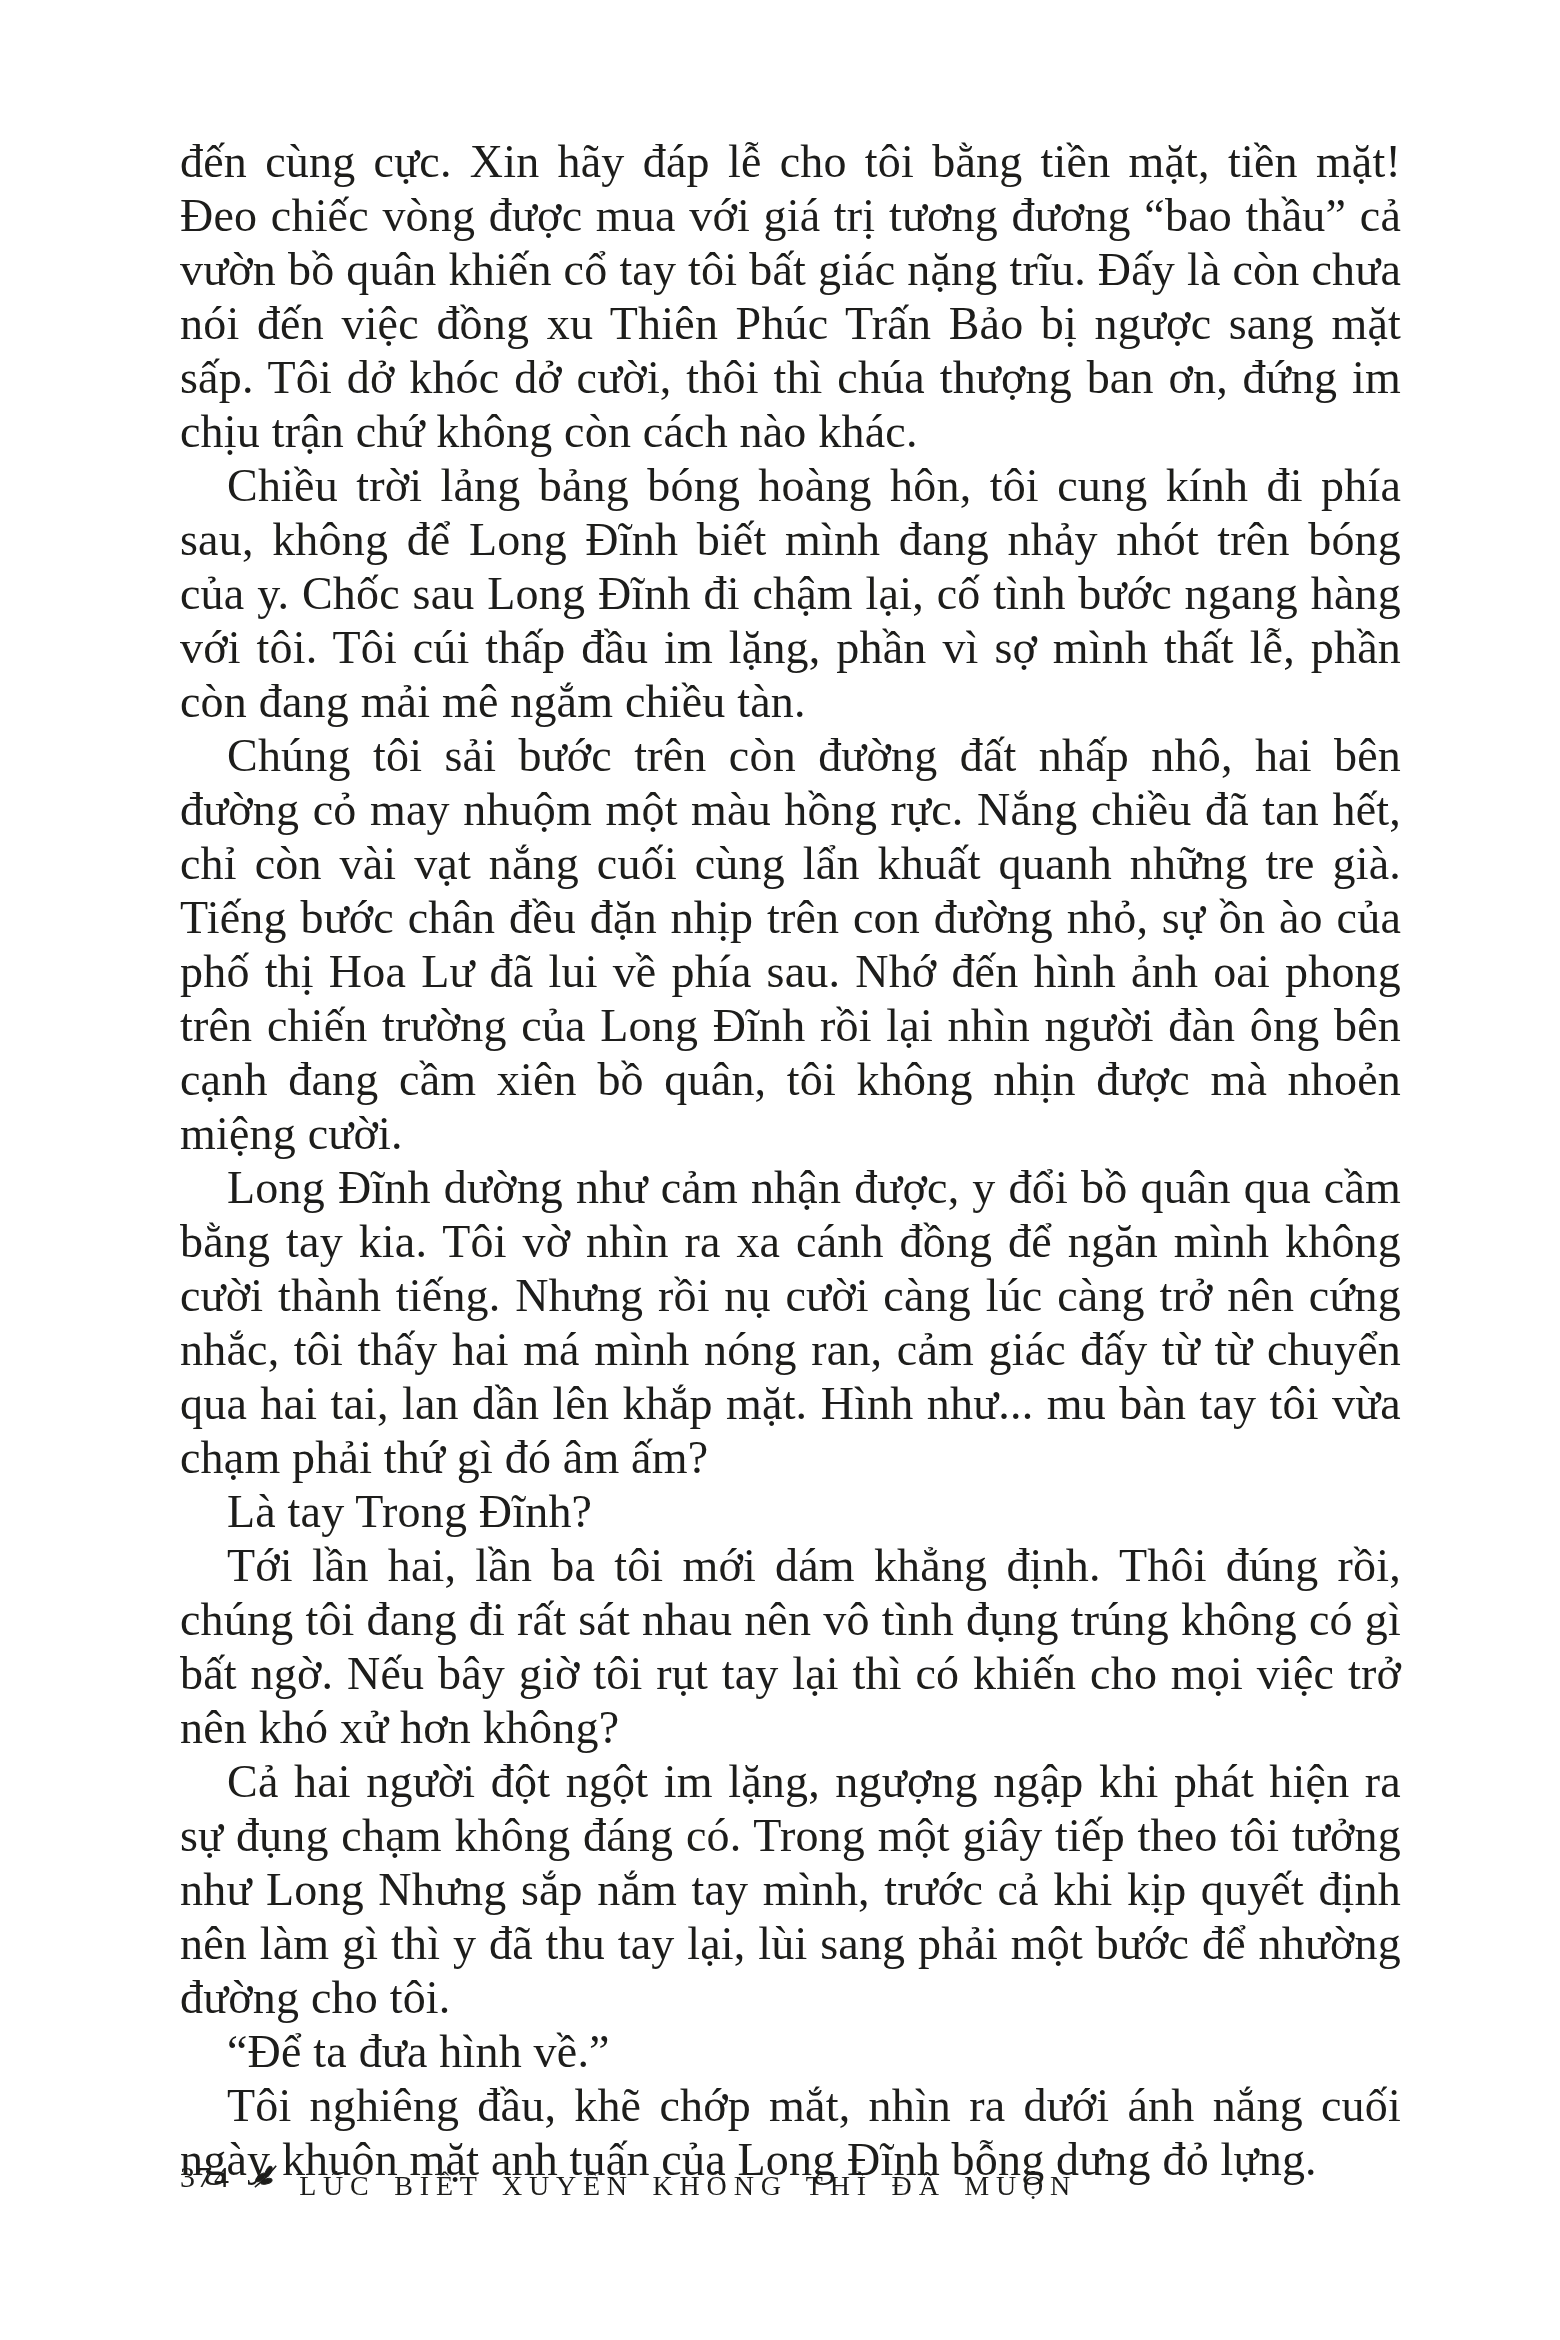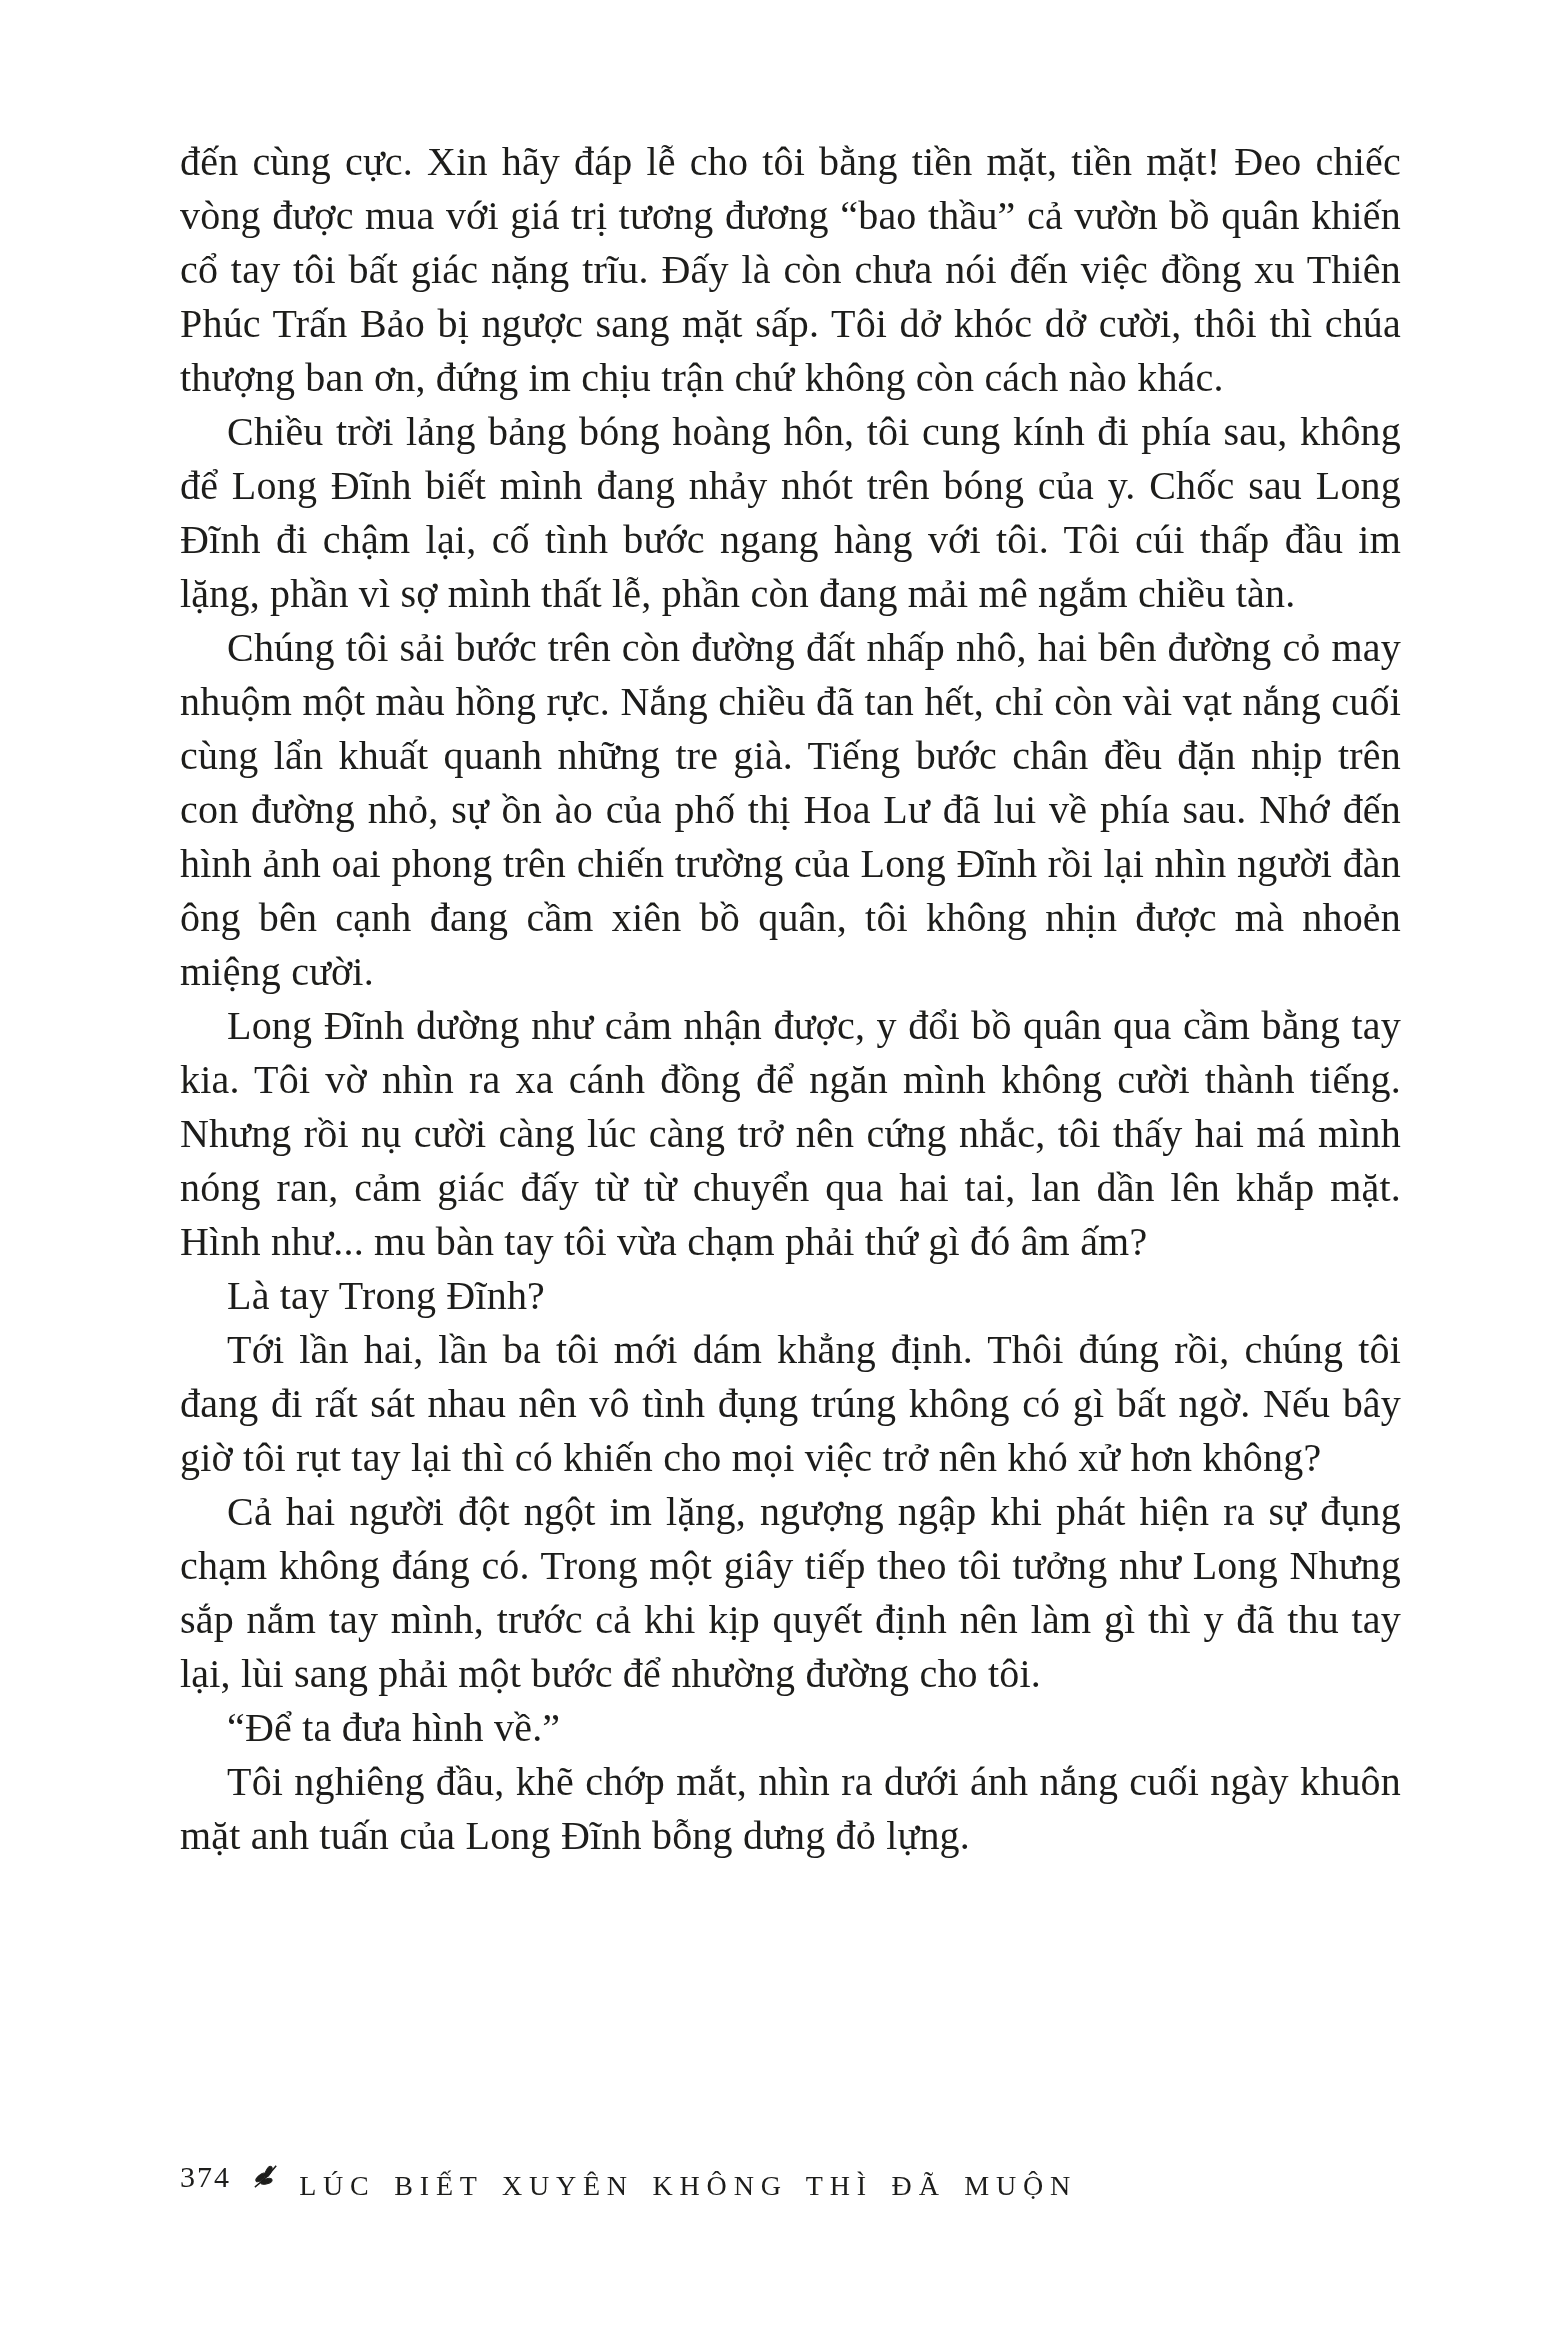--- a/index.html
+++ b/index.html
@@ -21,21 +21,21 @@
     background: #ffffff;
   }
   .text-block {
     position: absolute;
     top: 135px;
     left: 180px;
     width: 1221px;
   }
   .para {
     margin: 0;
-    font-size: 40px;
+    font-size: 46px;
     line-height: 54px;
     text-align: justify;
     letter-spacing: 0.2px;
   }
   .para.indent {
     text-indent: 47px;
   }
   .page-footer {
     position: absolute;
     left: 180px;

